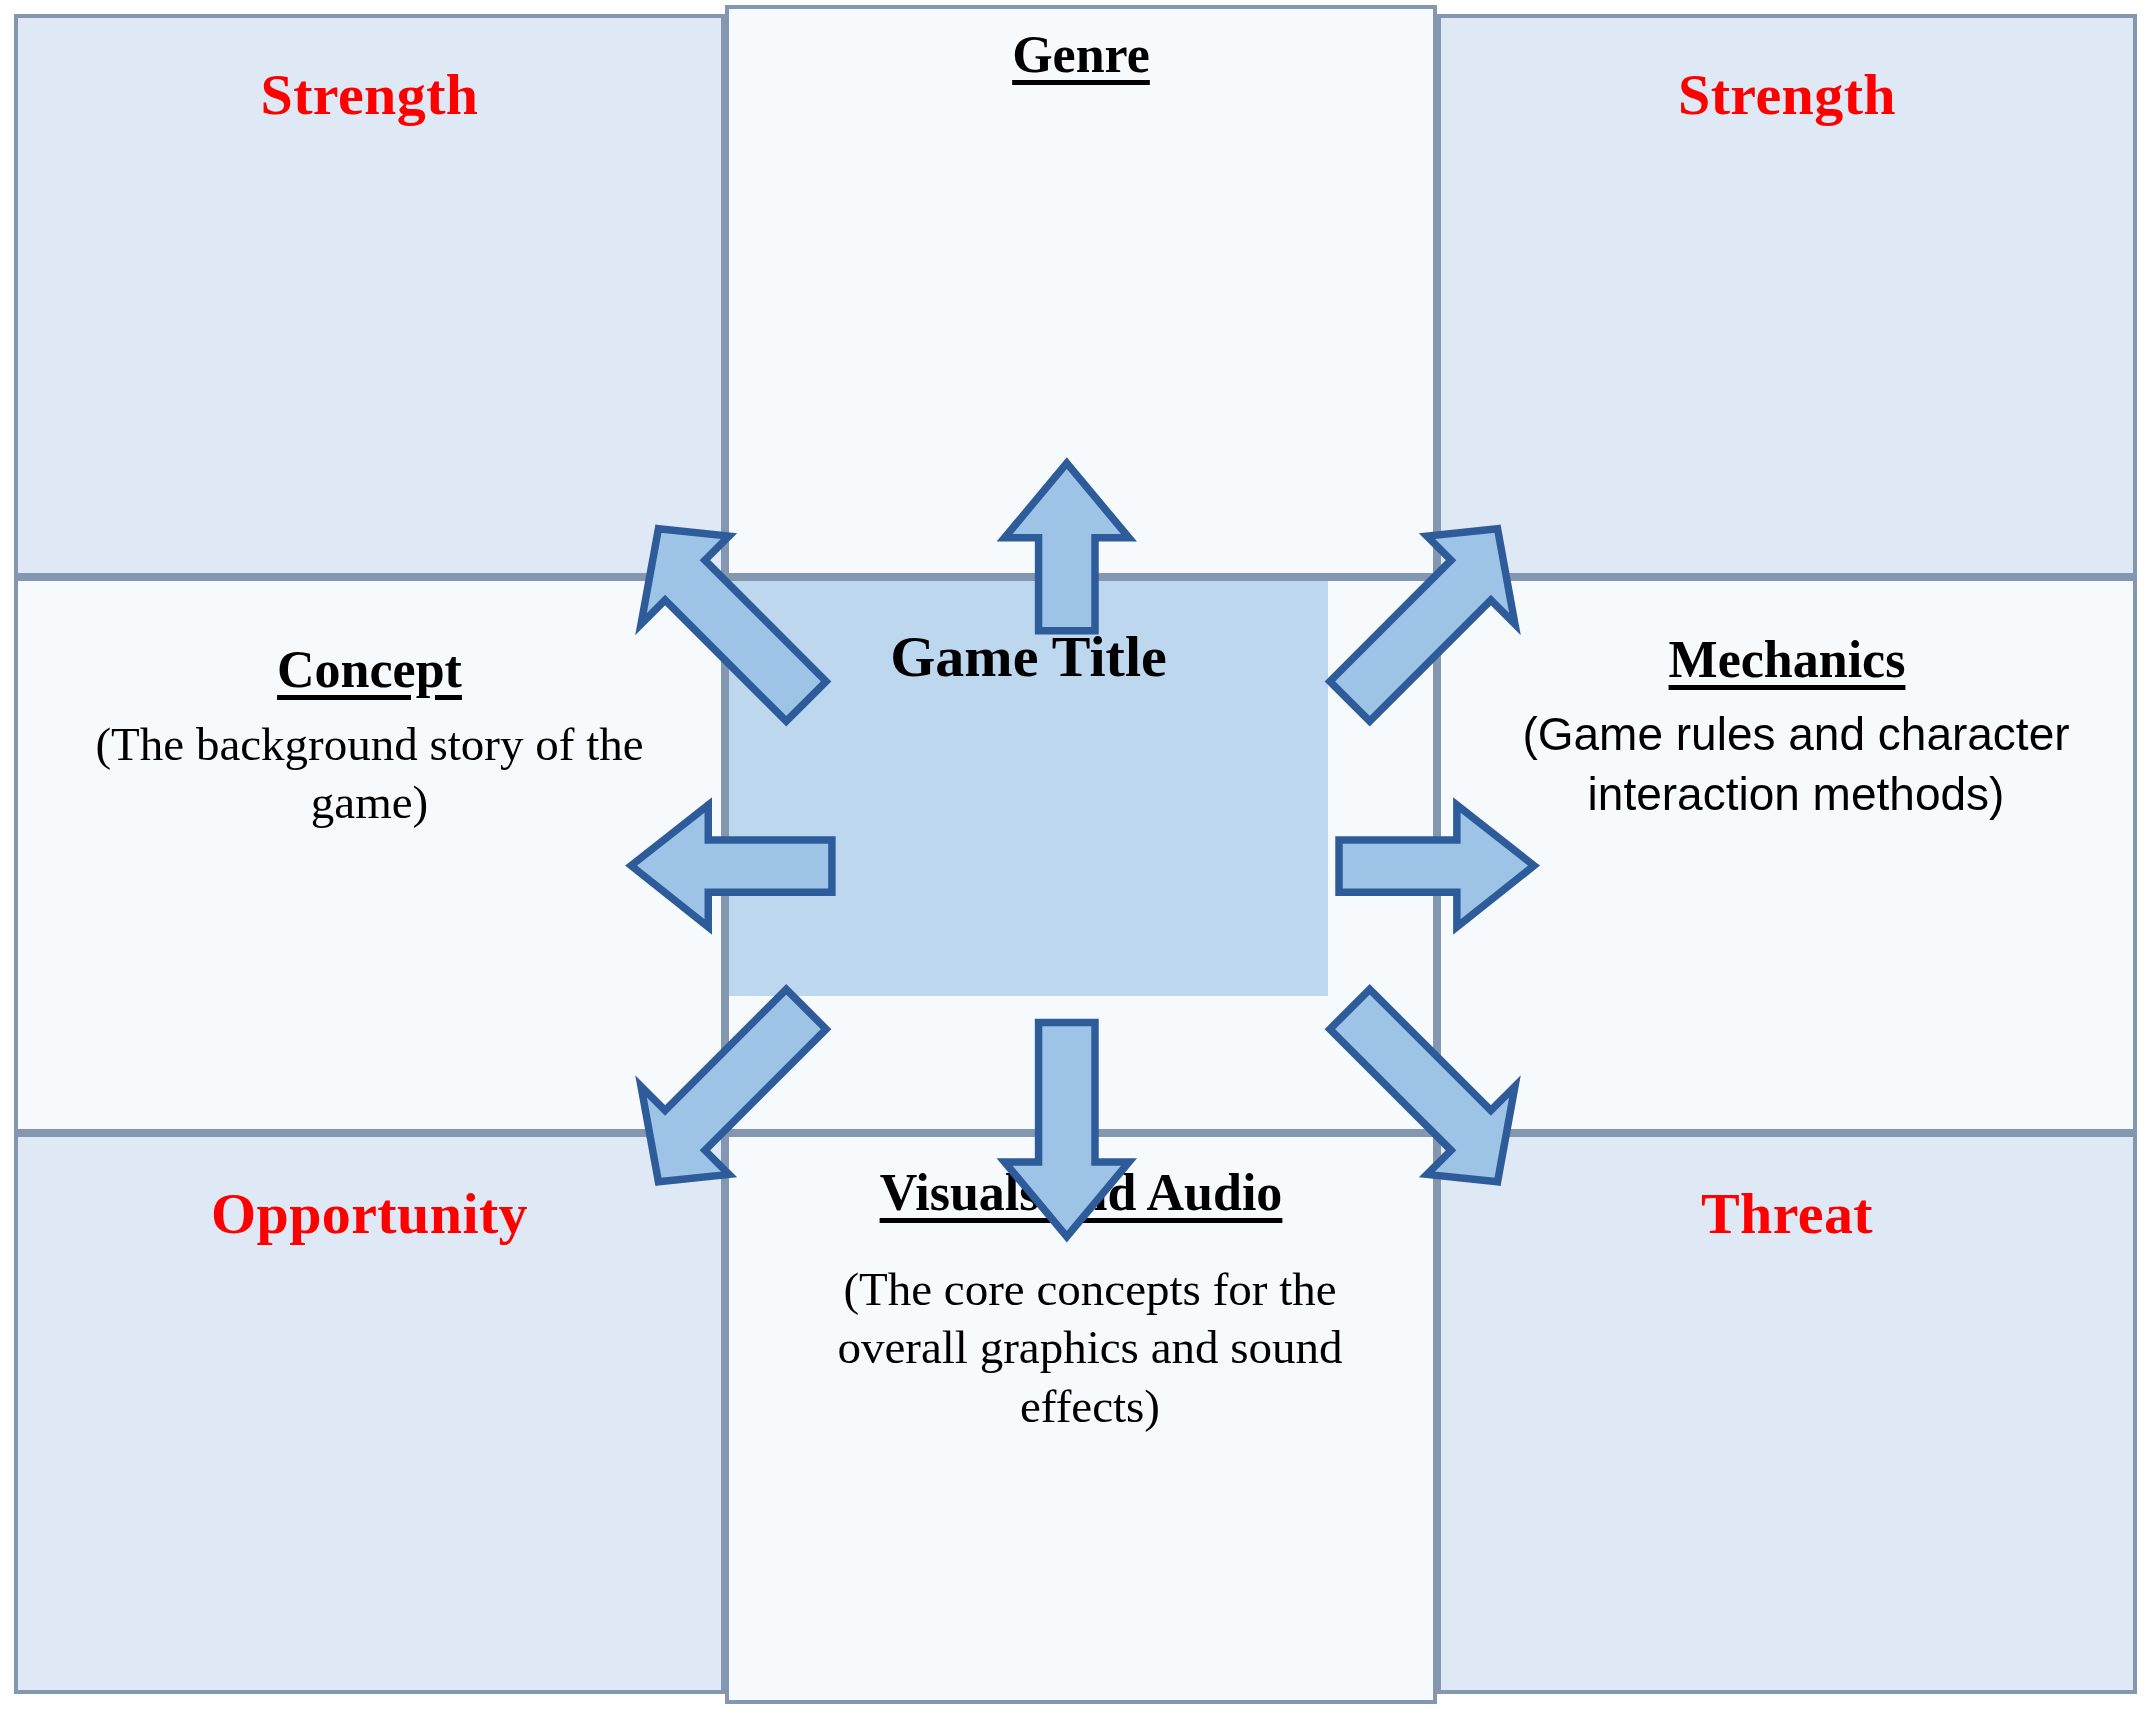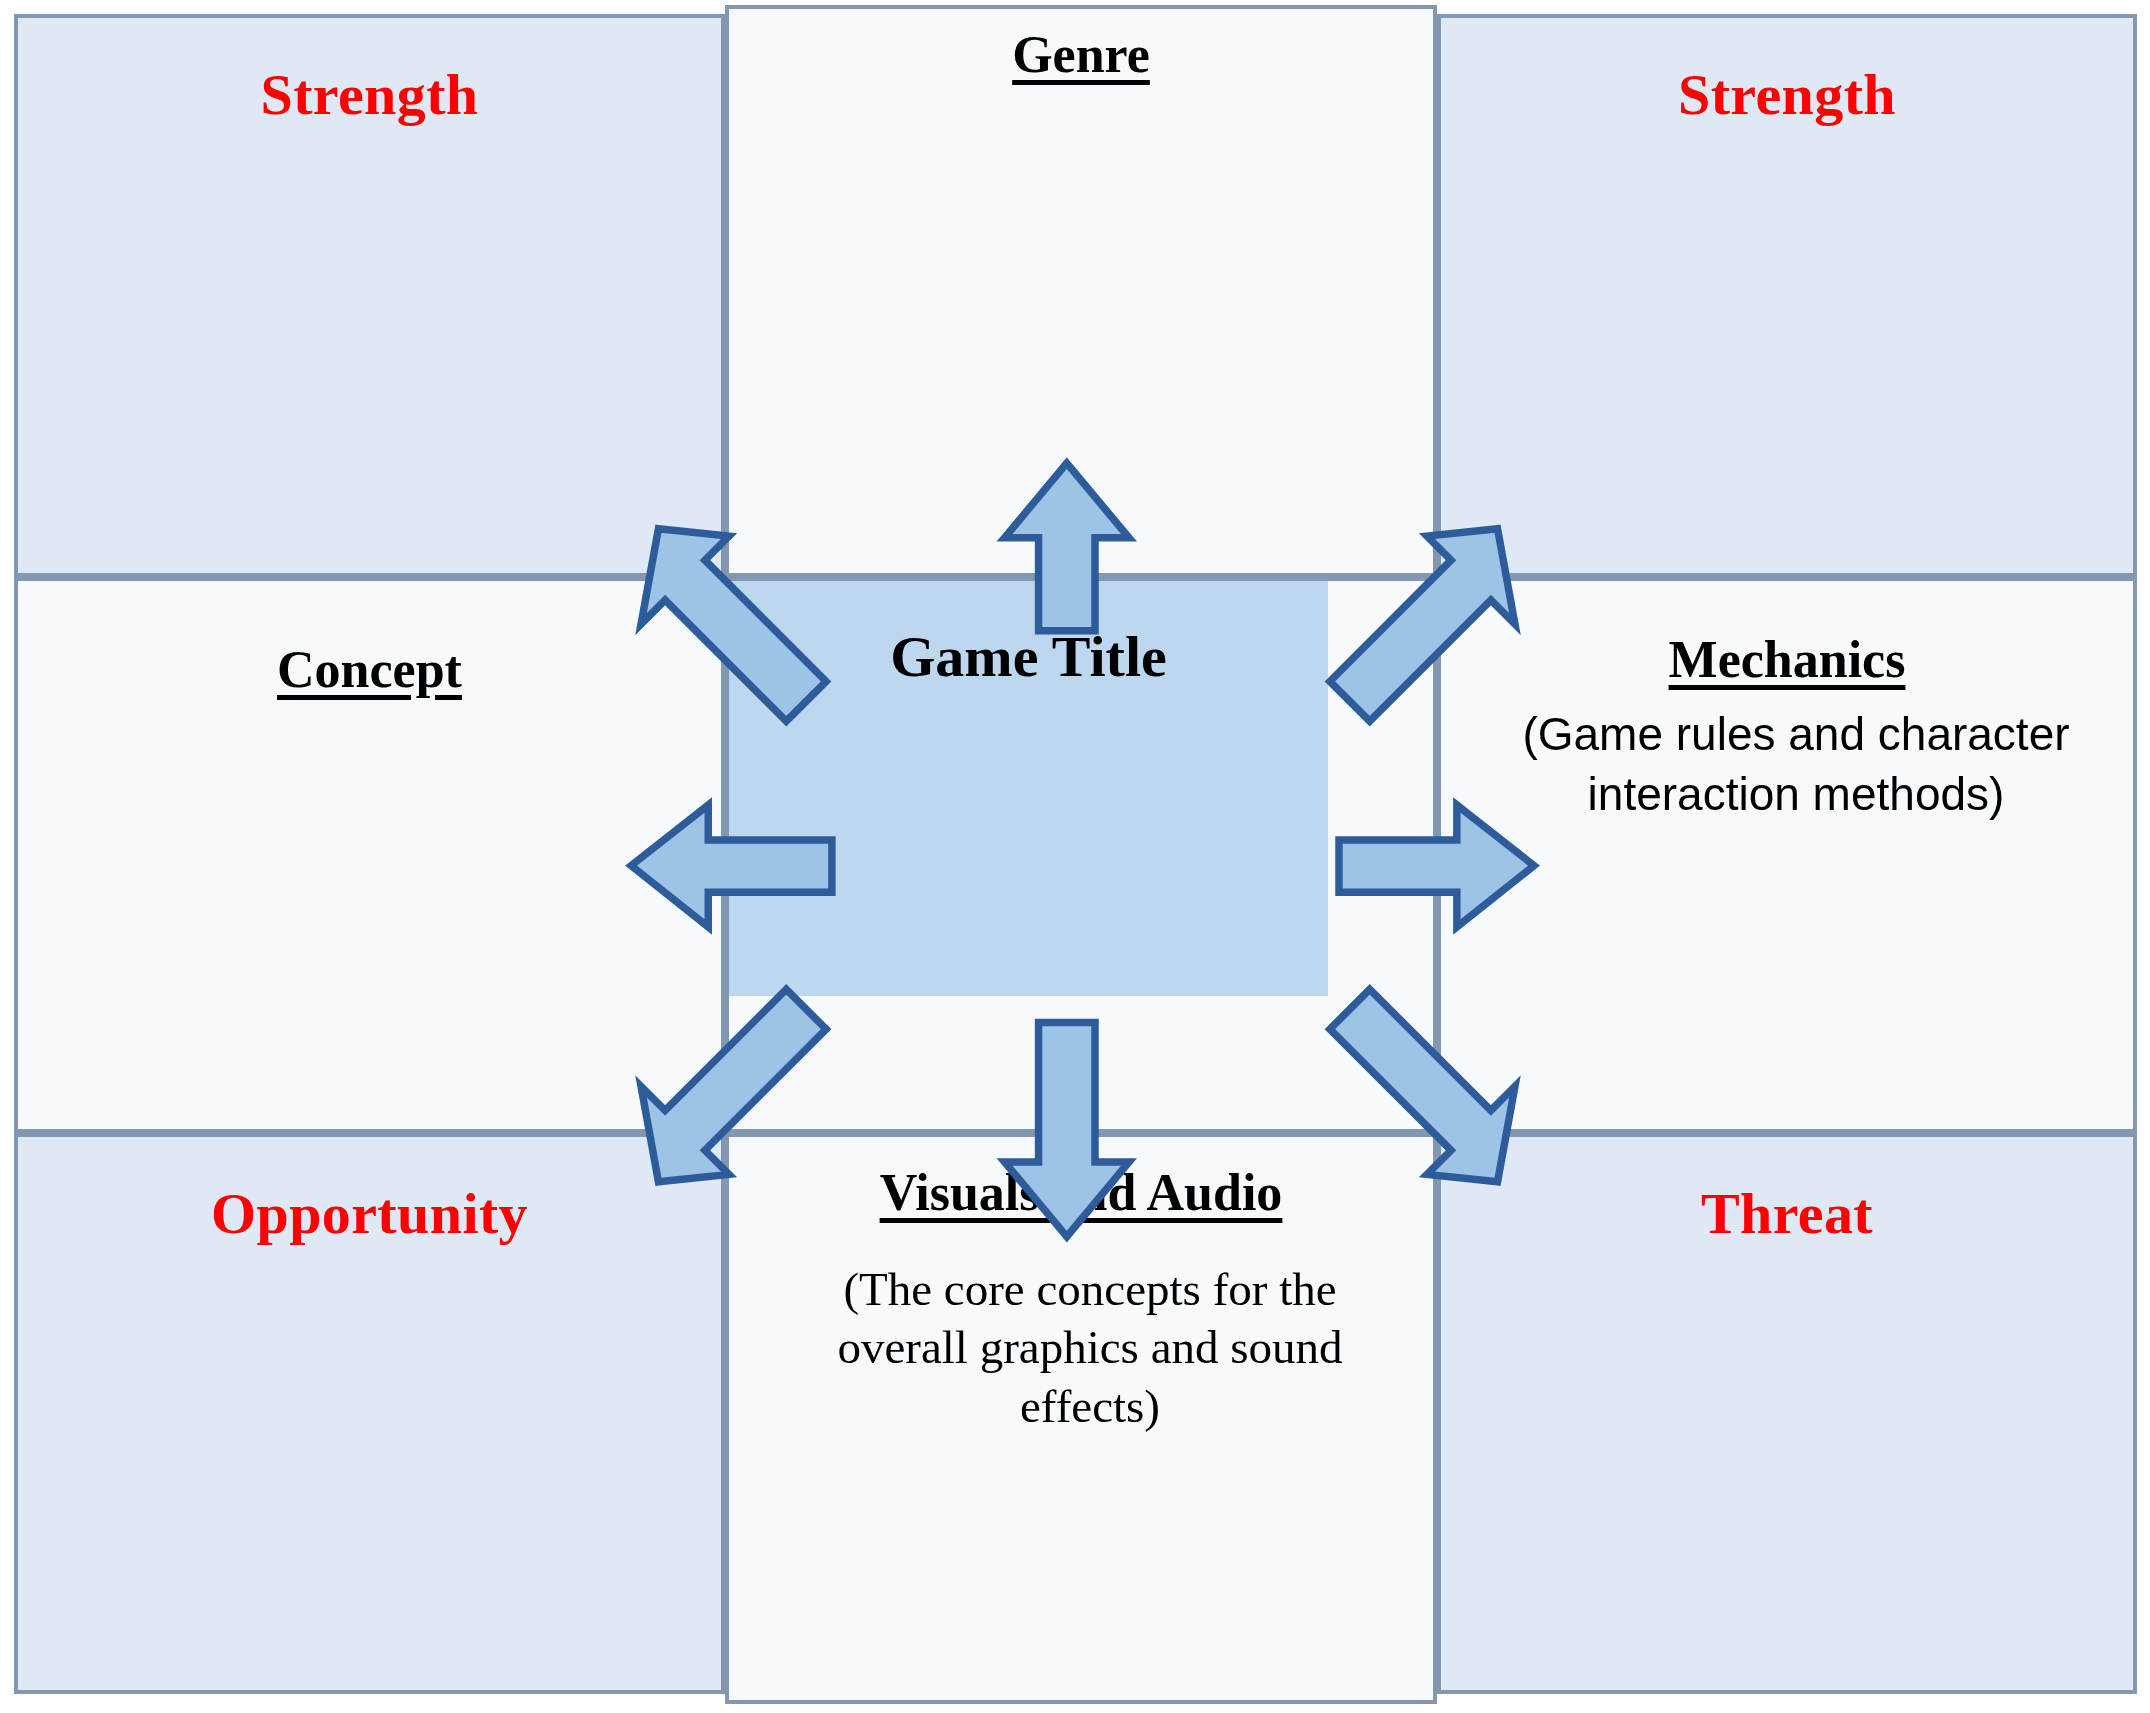--- a/index.html
+++ b/index.html
@@ -146,20 +146,21 @@
   <div class="cell edge" id="cell-genre">
     <div class="edge-head">Genre</div>
   </div>
 
   <div class="cell corner" id="cell-weakness">
     <div class="swot-label">Strength</div>
   </div>
 
   <div class="cell edge" id="cell-concept">
     <div class="edge-head">Concept</div>
+    <div class="edge-body">(The background story of the game)</div>
   </div>
 
   <div class="cell edge" id="cell-center"></div>
 
   <div class="cell edge" id="cell-mechanics">
     <div class="edge-head">Mechanics</div>
     <div class="edge-body sans">(Game rules and character interaction methods)</div>
   </div>
 
   <div class="cell corner" id="cell-opportunity">

